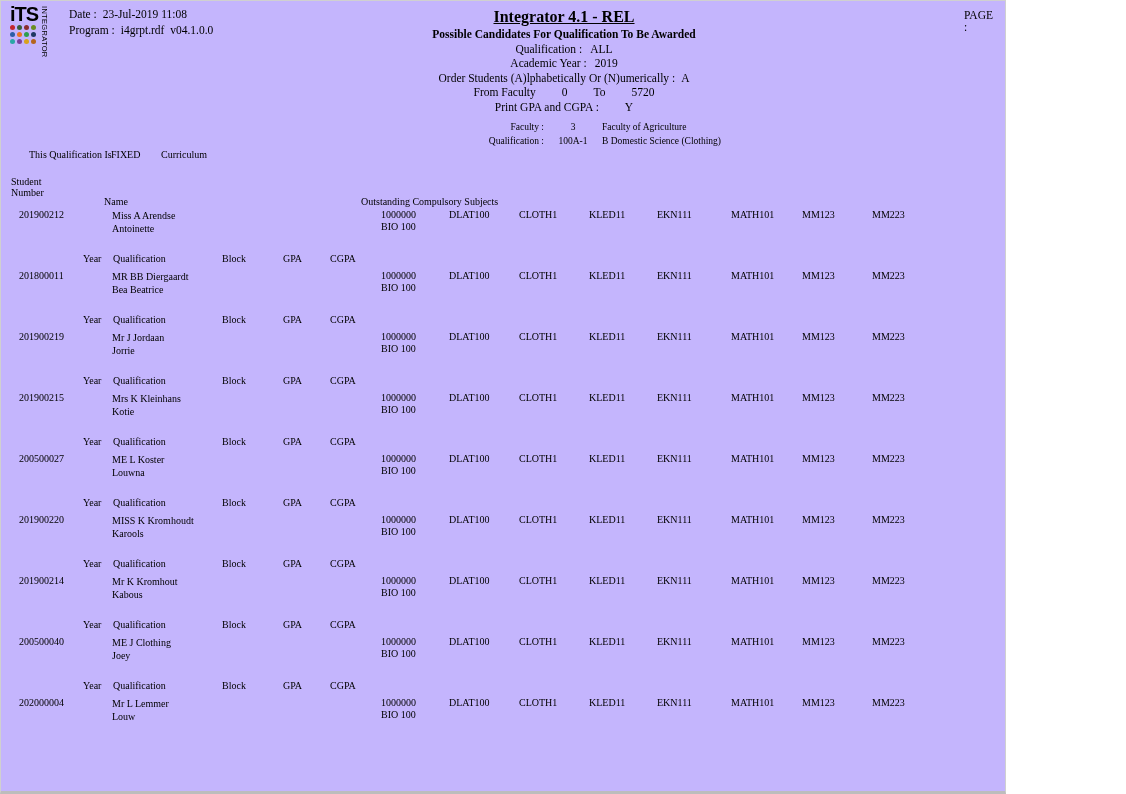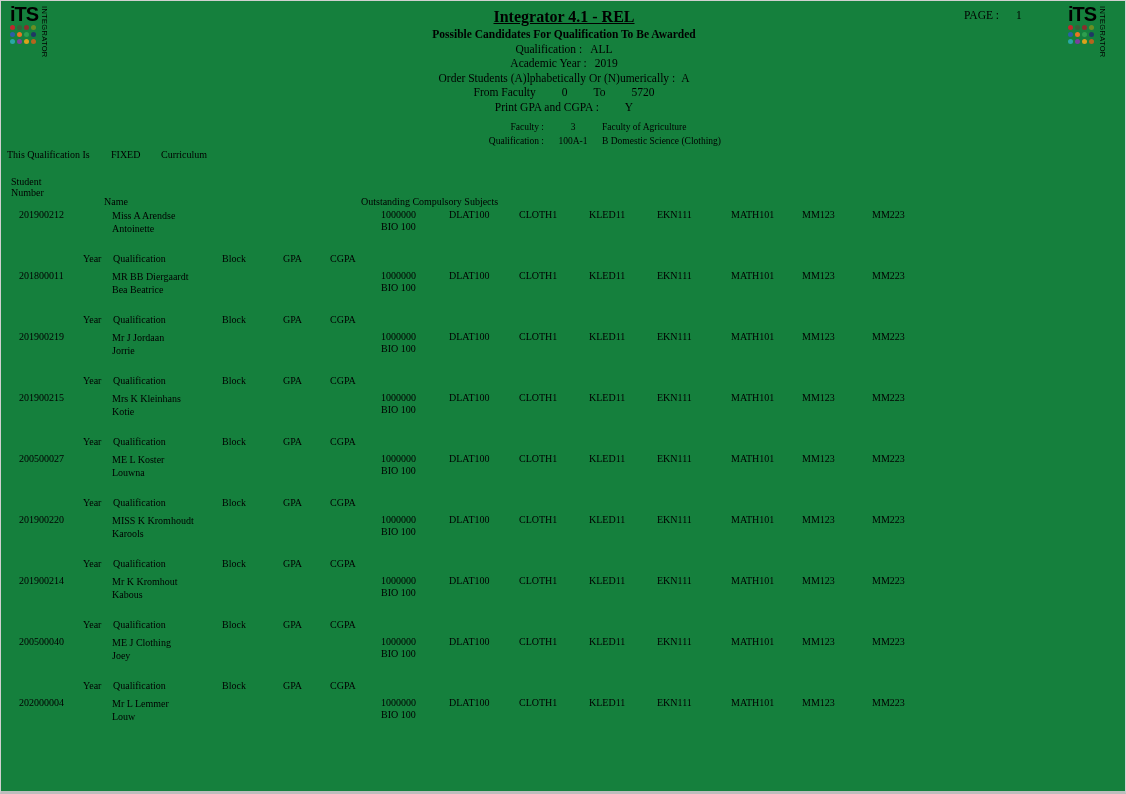--- a/index.html
+++ b/index.html
@@ -1,18 +1,18 @@
 <!DOCTYPE html>
 <html><head>
 <meta charset="utf-8">
 <style>
   * { margin:0; padding:0; box-sizing:border-box; }
   html, body { background:#ffffff; }
   .page {
-    position:relative; width:1126px; height:794px; background:#15803d;
+    position:relative; width:1006px; height:794px; background:#c4b5fd;
     border:1px solid #d0d0d0; border-bottom:3px solid #bdbdbd;
     overflow:hidden; font-family:"Liberation Serif", serif; color:#000;
   }
 
   
   .logo { position:absolute; display:flex; align-items:stretch; }
   .logo--left  { left:9px;    top:5px; }
   .logo--right { left:1067px; top:5px; }
   .logo-its {
     font-family:"Liberation Sans", sans-serif; font-weight:700;
@@ -43,21 +43,21 @@
 
   .fac-block { position:absolute; left:420px; top:121px; font-size:9.5px; }
   .fac-line  { display:flex; margin-bottom:4px; }
   .fac-label { width:123px; text-align:right; }
   .fac-code  { width:58px;  text-align:center; }
 
   
   .rpt-body { position:absolute; left:0; top:148px; width:100%; font-size:10px; }
   .qual-type-line { position:relative; height:14px; }
   .qual-type-line span { position:absolute; top:0; }
-  .qt-prefix { left:6px; }
+  .qt-prefix { left:28px; }
   .qt-type   { left:110px; }
   .qt-suffix { left:160px; }
   .intro { position:absolute; top:15px; left:10px; white-space:pre; }
   .colh-student1 { position:absolute; top:27px; left:10px; }
   .colh-student2 { position:absolute; top:38px; left:10px; }
   .colh-name     { position:absolute; top:47px; left:103px; }
   .colh-subjects { position:absolute; top:47px; left:360px; }
 
   .students { position:absolute; top:60px; left:8px; width:100%; }
   .student-block { position:relative; }
@@ -91,20 +91,30 @@
           <span class="dot" style="background: rgb(31, 56, 100);"></span>
           <span class="dot" style="background: rgb(42, 167, 167);"></span>
           <span class="dot" style="background: rgb(123, 63, 158);"></span>
           <span class="dot" style="background: rgb(217, 162, 27);"></span>
           <span class="dot" style="background: rgb(181, 101, 29);"></span>
         </div>
     </div>
     <div class="logo-vert">INTEGRATOR</div>
   </div>
 
+  <div class="hdr-meta">
+    <div class="meta-line">
+      <span>Date :</span>
+      <span>23-Jul-2019 11:08</span>
+    </div>
+    <div class="meta-line">
+      <span>Program :</span>
+      <span>i4grpt.rdf  v04.1.0.0</span>
+    </div>
+  </div>
 
   <div class="title-block">
     <div class="rpt-title">Integrator 4.1 - REL</div>
     <div class="rpt-subtitle">Possible Candidates For Qualification To Be Awarded</div>
     <div class="param-line">
       <span>Qualification :</span>
       <span>ALL</span>
     </div>
     <div class="param-line">
       <span>Academic Year :</span>

